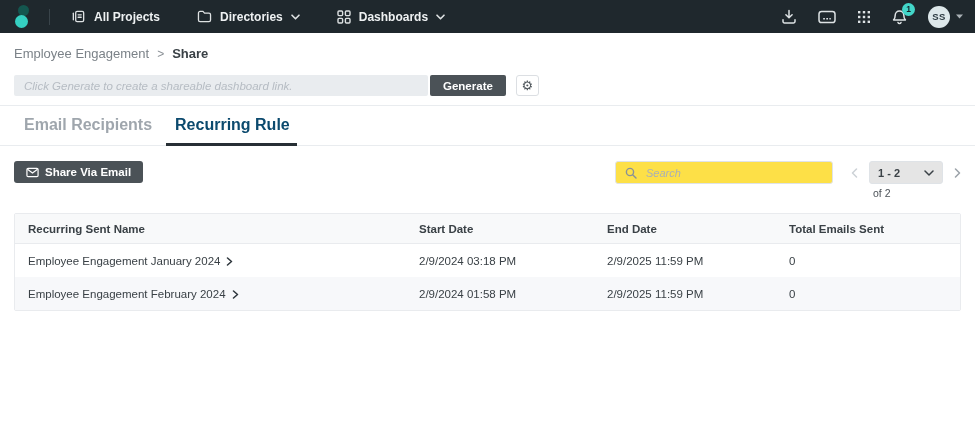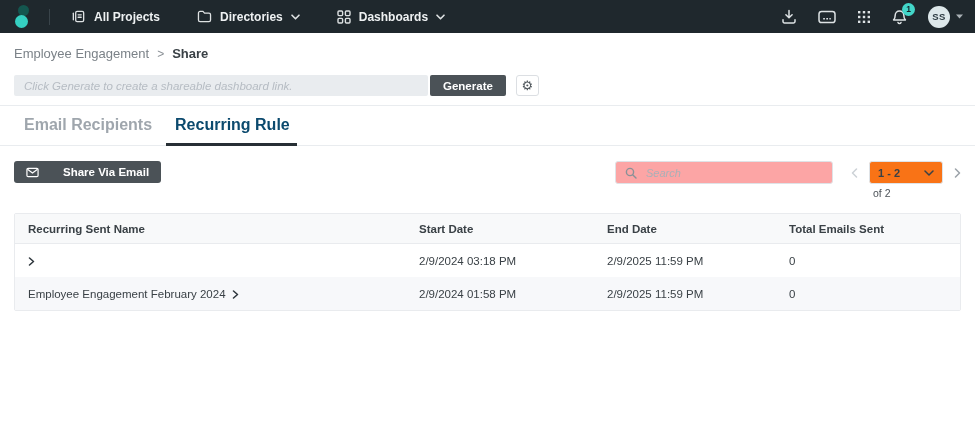--- a/index.html
+++ b/index.html
@@ -36,31 +36,31 @@
   .gen-btn { margin-left:2px; height:21px; padding:0 13px; background:#4b5257; color:#fff; border:0; border-radius:2px; font-size:11.5px; font-weight:700; font-family:inherit; cursor:pointer; }
   .gear-btn { margin-left:10px; width:23px; height:21px; background:#fff; border:1px solid #dcdfe3; border-radius:3px; color:#50575c; font-size:13px; line-height:1; display:flex; align-items:center; justify-content:center; padding:0; cursor:pointer; }
   .section-divider { border:0; border-top:1px solid #e9ecef; margin:9px -14px 0; }
   
   .tabs { margin:0 -14px; padding:10px 14px 0 22px; border-bottom:1px solid #e9ecef; display:flex; gap:19px; }
   .tab { font-size:16px; font-weight:700; color:#9fa6ad; padding:0 2px 11px; position:relative; cursor:pointer; white-space:nowrap; }
   .tab.active { color:#0c4a6e; }
   .tab.active::after { content:""; position:absolute; left:-7px; right:-5px; bottom:-1px; height:3px; background:#272f35; }
   
   .toolbar { margin-top:15px; display:flex; align-items:flex-start; }
-  .btn-share { display:flex; align-items:center; gap:24px; height:22px; background:#4b5257; color:#fff; border:0; border-radius:3px; font-size:11.5px; font-weight:700; padding:0 12px; font-family:inherit; cursor:pointer; }
+  .btn-share { display:flex; align-items:center; gap:6px; height:22px; background:#4b5257; color:#fff; border:0; border-radius:3px; font-size:11.5px; font-weight:700; padding:0 12px; font-family:inherit; cursor:pointer; }
   .toolbar-right { margin-left:auto; display:flex; align-items:flex-start; gap:18px; }
-  .search-box { width:218px; height:23px; border:1px solid #dfe3e7; border-radius:3px; display:flex; align-items:center; padding:0 9px; gap:7px; color:#8a9197; background:#fca5a5; }
+  .search-box { width:218px; height:23px; border:1px solid #dfe3e7; border-radius:3px; display:flex; align-items:center; padding:0 9px; gap:7px; color:#8a9197; background:#fde047; }
   .search-input { border:0; outline:0; flex:1; font-family:inherit; font-size:11px; color:#3a4146; background:transparent; min-width:0; }
   .search-input::placeholder { color:#a9b0b7; font-style:italic; }
   .pager { display:flex; align-items:flex-start; gap:11px; }
   .pg-chevron { margin-top:7px; display:flex; cursor:pointer; }
   .pg-left { color:#ccd1d6; }
   .pg-right { color:#9aa1a8; }
   .pg-select-wrap { position:relative; }
-  .pg-select { width:74px; height:23px; border:1px solid #dfe3e7; border-radius:3px; display:flex; align-items:center; justify-content:space-between; padding:0 8px; font-size:11px; font-weight:600; color:#3a4146; background:#f97316; cursor:pointer; }
+  .pg-select { width:74px; height:23px; border:1px solid #dfe3e7; border-radius:3px; display:flex; align-items:center; justify-content:space-between; padding:0 8px; font-size:11px; font-weight:600; color:#3a4146; background:#e5e5e5; cursor:pointer; }
   .pg-total { margin-top:3px; padding-left:4px; font-size:10.5px; color:#4d5359; }
   
   .table { margin-top:14px; border:1px solid #e9ebee; border-radius:2px; }
   .t-head { display:flex; align-items:center; height:30px; background:#f8f9fa; border-bottom:1px solid #e9ebee; font-size:11.5px; font-weight:700; color:#3a4146; }
   .t-row { display:flex; align-items:center; height:33px; font-size:11.5px; color:#3a4146; background:#fff; cursor:pointer; }
   .t-row.alt { background:#f7f8fa; }
   .c1 { width:390px; padding-left:13px; display:flex; align-items:center; gap:6px; }
   .c2 { width:188px; padding-left:14px; }
   .c3 { width:182px; padding-left:14px; }
   .c4 { flex:1; padding-left:14px; }
@@ -238,20 +238,21 @@
   <div class="table">
     <div class="t-head">
       <div class="c1">Recurring Sent Name</div>
       <div class="c2">Start Date</div>
       <div class="c3">End Date</div>
       <div class="c4">Total Emails Sent</div>
     </div>
 
     <div class="t-row">
       <div class="c1">
+        <span>Employee Engagement January 2024</span>
         <span class="row-chevron">
           <svg width="7" height="9" viewBox="0 0 7 9" fill="none" stroke="#2d353b" stroke-width="1.5" stroke-linecap="round" stroke-linejoin="round">
               <path d="M1.5 1 L5.5 4.5 L1.5 8"></path>
             </svg>
         </span>
       </div>
       <div class="c2">2/9/2024 03:18 PM</div>
       <div class="c3">2/9/2025 11:59 PM</div>
       <div class="c4">0</div>
     </div>

